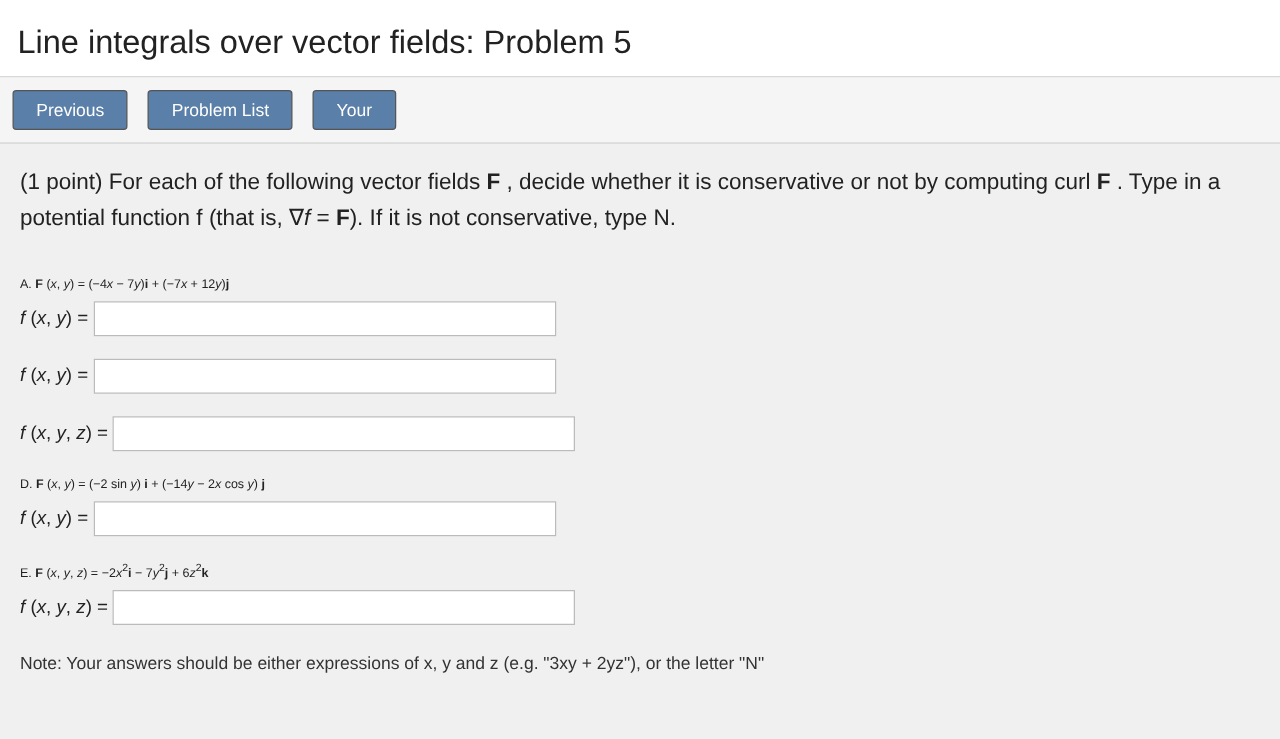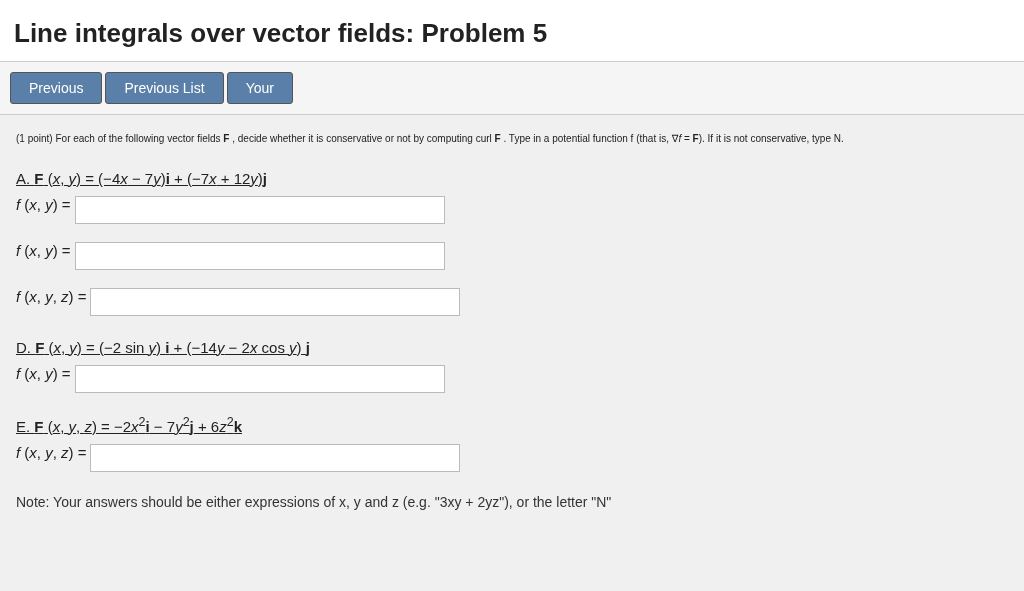--- a/index.html
+++ b/index.html
@@ -4,64 +4,63 @@
   <style>
     * { box-sizing: border-box; margin: 0; padding: 0; }
     body {
       font-family: Arial, Helvetica, sans-serif;
       background: #fff;
       color: #222;
       font-size: 15px;
     }
     .page-title {
       font-size: 26px;
-      font-weight: bold;
+      font-weight: normal;
       padding: 18px 26px 12px 14px;
       border-bottom: 1px solid #ccc;
     }
     .nav-bar {
       display: flex;
       gap: 0;
       padding: 10px 10px;
       background: #f5f5f5;
       border-bottom: 1px solid #ccc;
     }
     .nav-btn {
       padding: 7px 18px;
       font-size: 14px;
       cursor: pointer;
       border: 1px solid #555;
       background: #5a7fa8;
       color: #fff;
-      margin-right: 3px;
+      margin-right: 16px;
       border-radius: 3px;
     }
     .content-area {
       background: #f0f0f0;
       padding: 16px 16px 16px 16px;
       min-height: 480px;
     }
     .problem-desc {
-      font-size: 10px;
-      margin-bottom: 18px;
+      font-size: 18px;
+      margin-bottom: 30px;
       line-height: 1.6;
     }
     .problem-desc b { font-weight: bold; }
     .problem-section {
       margin-bottom: 18px;
     }
     .field-line {
-      font-size: 15px;
+      font-size: 10px;
       margin-bottom: 4px;
       line-height: 1.8;
-      text-decoration: underline;
     }
     .answer-line {
       display: flex;
-      align-items: flex-start;
+      align-items: center;
       font-size: 15px;
       margin-bottom: 2px;
     }
     .answer-label {
       white-space: nowrap;
       margin-right: 4px;
       font-size: 15px;
     }
     .answer-input {
       width: 370px;
@@ -77,21 +76,21 @@
       color: #333;
     }
   </style>
 </head>
 <body>
 
 <div class="page-title">Line integrals over vector fields: Problem 5</div>
 
 <div class="nav-bar">
   <button class="nav-btn">Previous</button>
-  <button class="nav-btn">Previous List</button>
+  <button class="nav-btn">Problem List</button>
   <button class="nav-btn">Your</button>
 </div>
 
 <div class="content-area">
   <div class="problem-desc">
     (1 point) For each of the following vector fields <b>F</b> , decide whether it is conservative or not by computing curl <b>F</b> . Type in a potential function f (that is, ∇<i>f</i> = <b>F</b>). If it is not conservative, type N.
   </div>
 
   <div class="problem-section">
     <div class="field-line">

